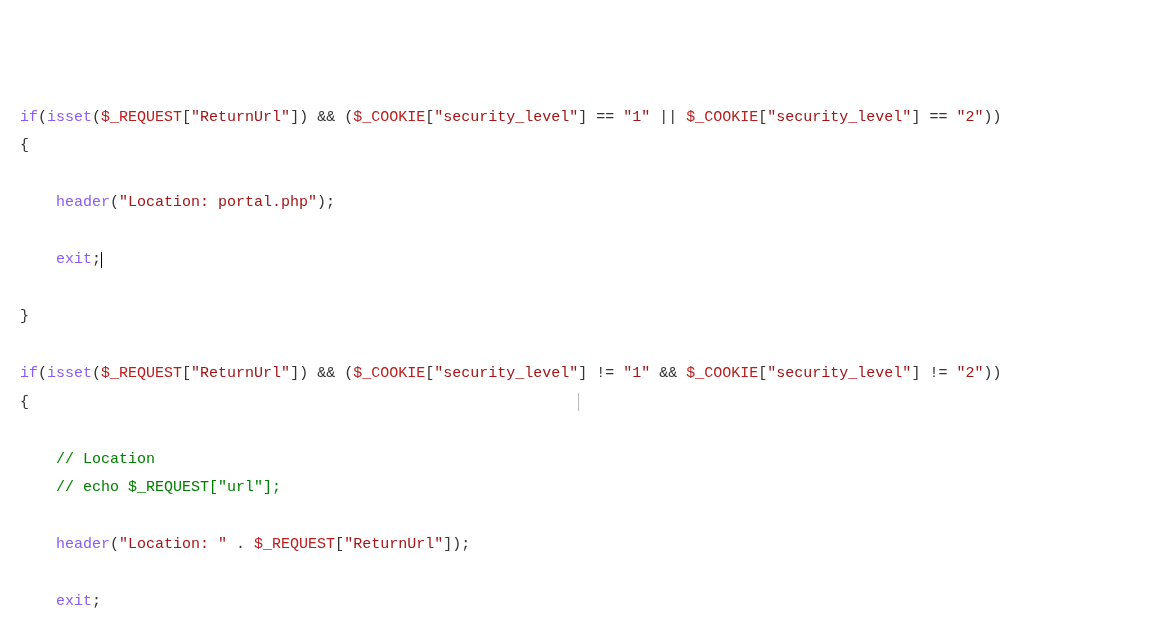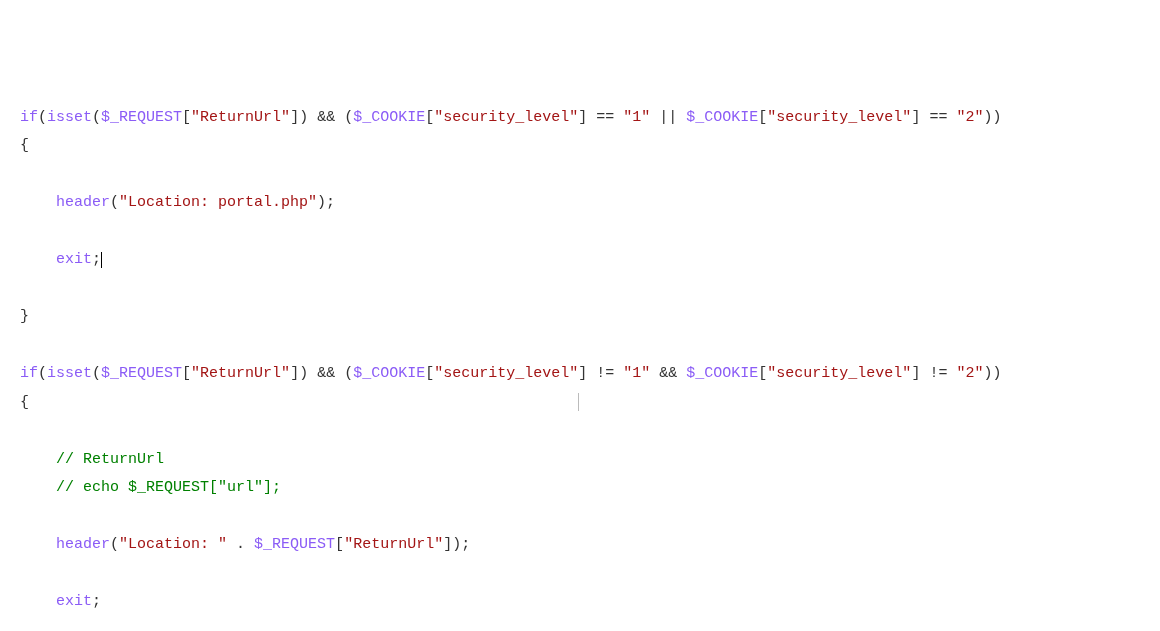--- a/index.html
+++ b/index.html
@@ -7,21 +7,21 @@
     padding: 18px 20px;
     background: #ffffff;
     font-family: Consolas, "Courier New", monospace;
     font-size: 15px;
     line-height: 1.9;
     color: #333333;
     white-space: pre;
     overflow-x: auto;
   }
   .tok-kw   { color: #8b5cf6; }      
-  .tok-var  { color: #8b5cf6; }      
+  .tok-var  { color: #b91c1c; }      
   .tok-str  { color: #a31515; }      
   .tok-cmt  { color: #008000; }      
   .tok-op   { color: #333333; }
   .cursor {
     display: inline-block;
     width: 0;
     height: 1.1em;
     border-left: 1px solid #000;
     vertical-align: text-bottom;
     margin-left: 0;
@@ -43,21 +43,21 @@
 <span></span>
 <span><span>    </span><span class="tok-kw">header</span><span>(</span><span class="tok-str">"Location: portal.php"</span><span>);</span></span>
 <span></span>
 <span><span>    </span><span class="tok-kw">exit</span><span>;</span><span class="cursor"></span></span>
 <span></span>
 <span>}</span>
 <span></span>
 <span><span class="tok-kw">if</span><span>(</span><span class="tok-kw">isset</span><span>(</span><span class="tok-var">$_REQUEST</span><span>[</span><span class="tok-str">"ReturnUrl"</span><span>]</span><span>)</span><span class="tok-op"> &amp;&amp; </span><span>(</span><span class="tok-var">$_COOKIE</span><span>[</span><span class="tok-str">"security_level"</span><span>]</span><span class="tok-op"> != </span><span class="tok-str">"1"</span><span class="tok-op"> &amp;&amp; </span><span class="tok-var">$_COOKIE</span><span>[</span><span class="tok-str">"security_level"</span><span>]</span><span class="tok-op"> != </span><span class="tok-str">"2"</span><span>))</span></span>
 <span><span>{</span>                                                             <span class="ibeam"></span></span>
 <span></span>
-<span><span>    </span><span class="tok-cmt">// ReturnUrl</span></span>
+<span><span>    </span><span class="tok-cmt">// Location</span></span>
 <span><span>    </span><span class="tok-cmt">// echo $_REQUEST["url"];</span></span>
 <span></span>
 <span><span>    </span><span class="tok-kw">header</span><span>(</span><span class="tok-str">"Location: "</span><span class="tok-op"> . </span><span class="tok-var">$_REQUEST</span><span>[</span><span class="tok-str">"ReturnUrl"</span><span>]</span><span>);</span></span>
 <span></span>
 <span><span>    </span><span class="tok-kw">exit</span><span>;</span></span>
 <span></span>
 </div>
 
 
 

